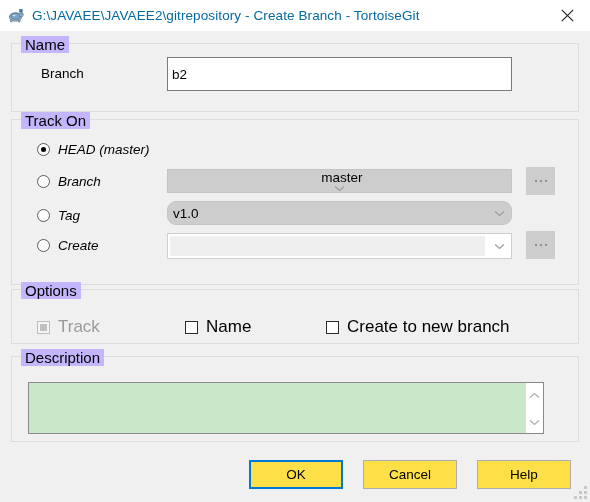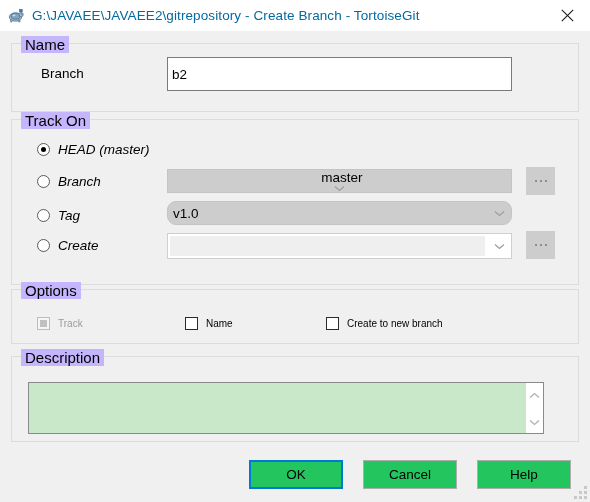--- a/index.html
+++ b/index.html
@@ -142,21 +142,21 @@
   }
   .checkbox.indeterminate::after {
     content: "";
     position: absolute;
     left: 2px; top: 2px;
     width: 7px; height: 7px;
     background: #c0c0c0;
   }
   .check-row .clabel {
     margin-left: 8px;
-    font-size: 10px;
+    font-size: 17px;
     white-space: nowrap;
   }
   .check-row .clabel.disabled { color: #9a9a9a; }
 
   
   .combo {
     position: absolute;
     box-sizing: border-box;
     display: flex;
     align-items: center;
@@ -240,21 +240,21 @@
     justify-content: space-between;
     align-items: center;
     padding: 4px 0;
     box-sizing: border-box;
   }
 
   
   .btn {
     position: absolute;
     box-sizing: border-box;
-    background: #22c55e;
+    background: #fde047;
     border: 1px solid #adadad;
     font-family: "Liberation Sans", sans-serif;
     font-size: 13.5px;
     color: #000;
     display: flex;
     align-items: center;
     justify-content: center;
     padding: 0;
   }
   .btn.default {

